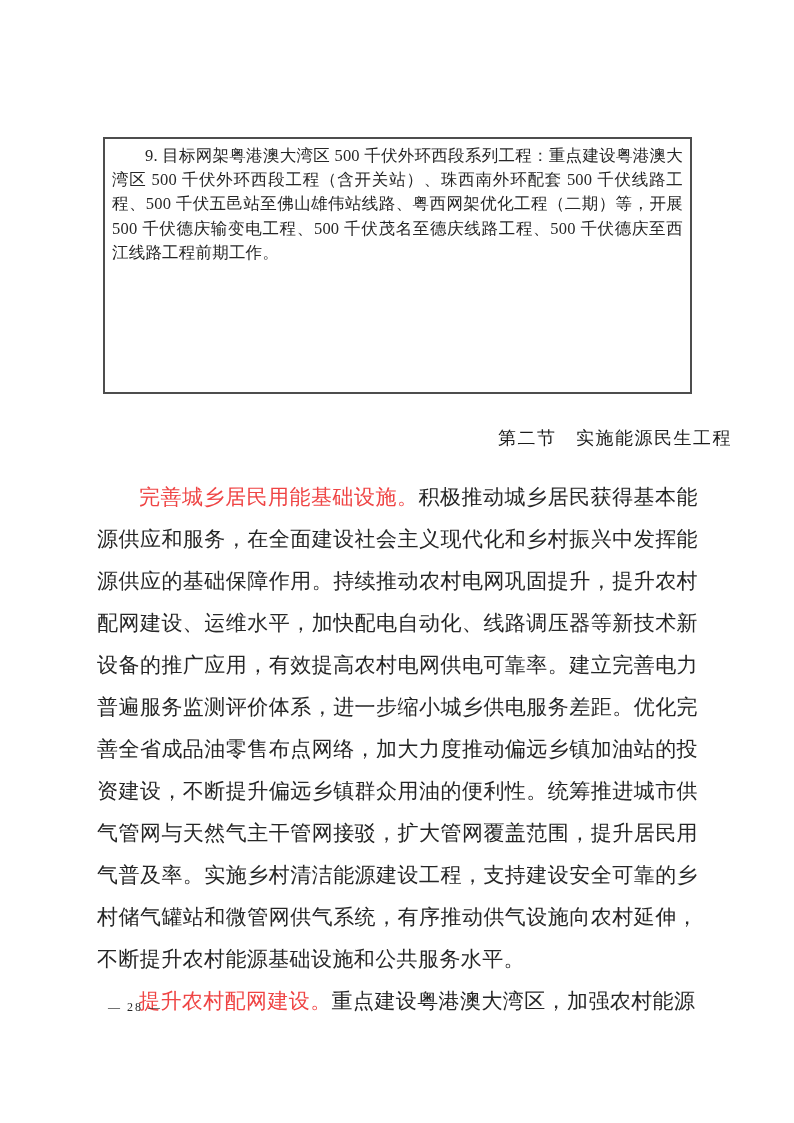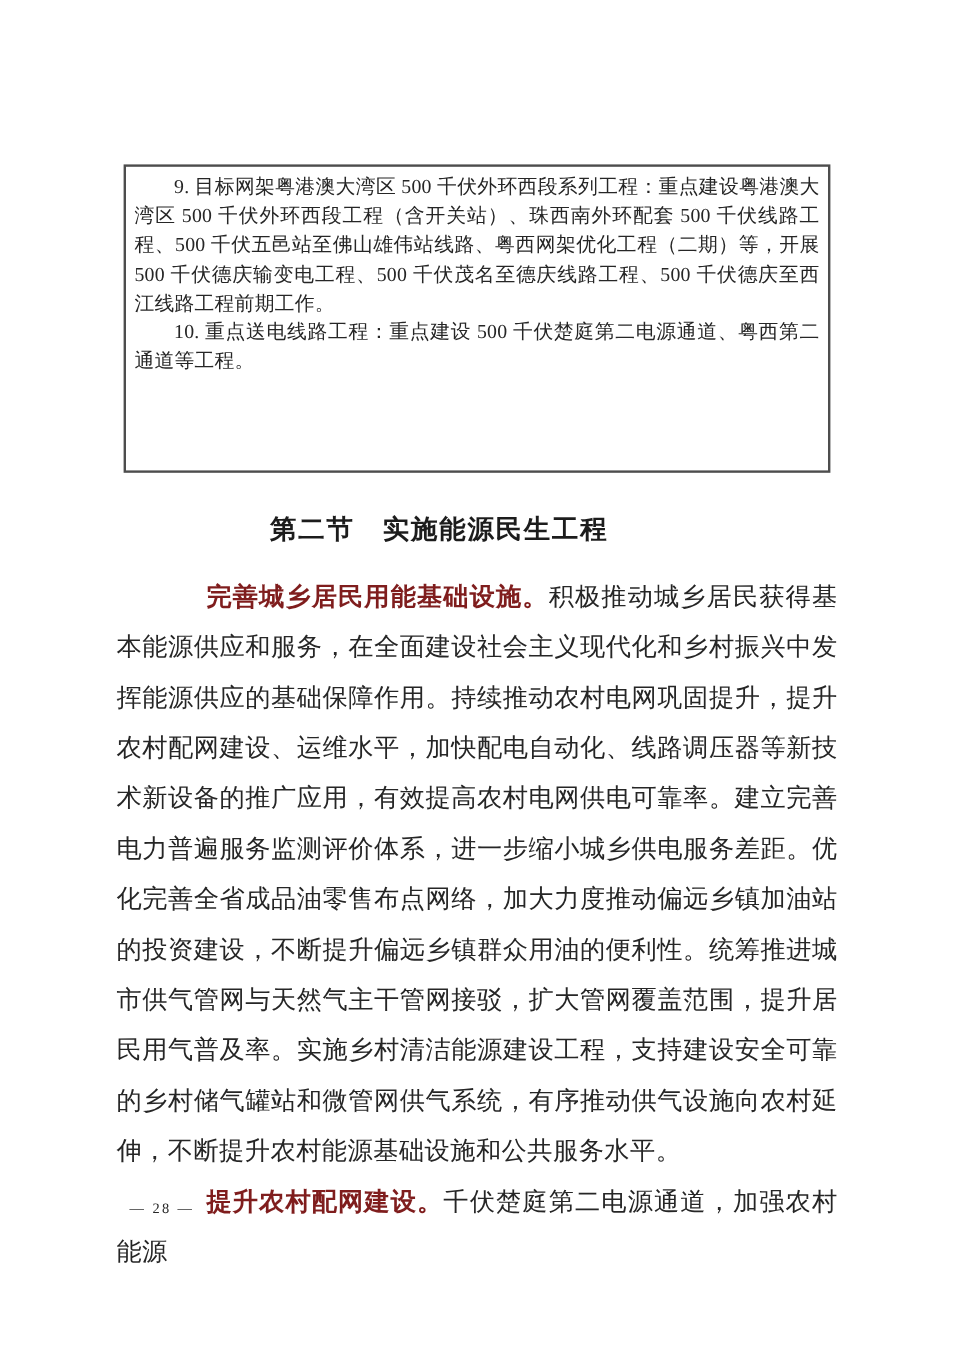--- a/index.html
+++ b/index.html
@@ -37,23 +37,23 @@
     letter-spacing: 0.2px;
     color: #262626;
   }
   
   .section-heading {
     position: absolute;
     left: 0;
     right: 0;
     top: 426px;
     margin: 0;
-    text-align: center;
-    font-size: 22px;
-    font-weight: bold;
+    text-align: right;
+    font-size: 18px;
+    font-weight: normal;
     letter-spacing: 1.5px;
     color: #1c1c1c;
   }
   
   .body-text {
     position: absolute;
     left: 97px;
     top: 476px;
     width: 601px;
   }
@@ -61,50 +61,48 @@
     margin: 0;
     font-size: 21px;
     line-height: 42px;
     text-indent: 2em;
     text-align: justify;
     text-justify: inter-character;
     letter-spacing: 0.4px;
     color: #262626;
   }
   .body-para .lead {
-    font-weight: bold;
-    color: #7f1d1d;
-    margin-left: 33px;
+    font-weight: normal;
+    color: #ef4444;
   }
   
   .page-number {
     position: absolute;
     left: 108px;
     top: 1000px;
     font-size: 12px;
     letter-spacing: 2px;
     color: #262626;
   }
 </style>
 </head>
 <body>
 
 <div class="page">
 
   <div class="notice-box">
     <p class="box-item">9. 目标网架粤港澳大湾区 500 千伏外环西段系列工程：重点建设粤港澳大湾区 500 千伏外环西段工程（含开关站）、珠西南外环配套 500 千伏线路工程、500 千伏五邑站至佛山雄伟站线路、粤西网架优化工程（二期）等，开展 500 千伏德庆输变电工程、500 千伏茂名至德庆线路工程、500 千伏德庆至西江线路工程前期工作。</p>
-    <p class="box-item">10. 重点送电线路工程：重点建设 500 千伏楚庭第二电源通道、粤西第二通道等工程。</p>
   </div>
 
   <h2 class="section-heading">第二节　实施能源民生工程</h2>
 
   <div class="body-text">
     <p class="body-para">
       <span class="lead">完善城乡居民用能基础设施。</span><span>积极推动城乡居民获得基本能源供应和服务，在全面建设社会主义现代化和乡村振兴中发挥能源供应的基础保障作用。持续推动农村电网巩固提升，提升农村配网建设、运维水平，加快配电自动化、线路调压器等新技术新设备的推广应用，有效提高农村电网供电可靠率。建立完善电力普遍服务监测评价体系，进一步缩小城乡供电服务差距。优化完善全省成品油零售布点网络，加大力度推动偏远乡镇加油站的投资建设，不断提升偏远乡镇群众用油的便利性。统筹推进城市供气管网与天然气主干管网接驳，扩大管网覆盖范围，提升居民用气普及率。实施乡村清洁能源建设工程，支持建设安全可靠的乡村储气罐站和微管网供气系统，有序推动供气设施向农村延伸，不断提升农村能源基础设施和公共服务水平。</span>
     </p>
     <p class="body-para">
-      <span class="lead">提升农村配网建设。</span><span>千伏楚庭第二电源通道，加强农村能源</span>
+      <span class="lead">提升农村配网建设。</span><span>重点建设粤港澳大湾区，加强农村能源</span>
     </p>
   </div>
 
   <div class="page-number">— 28 —</div>
 
 </div>
 
 </body></html>

